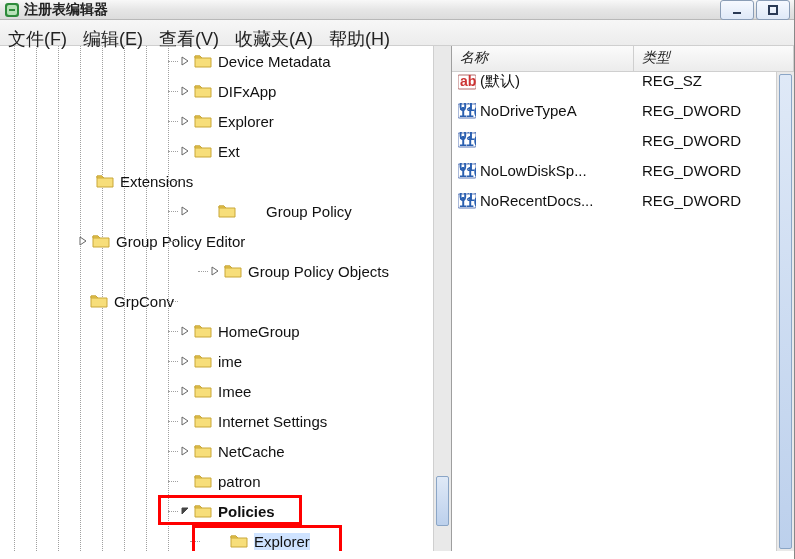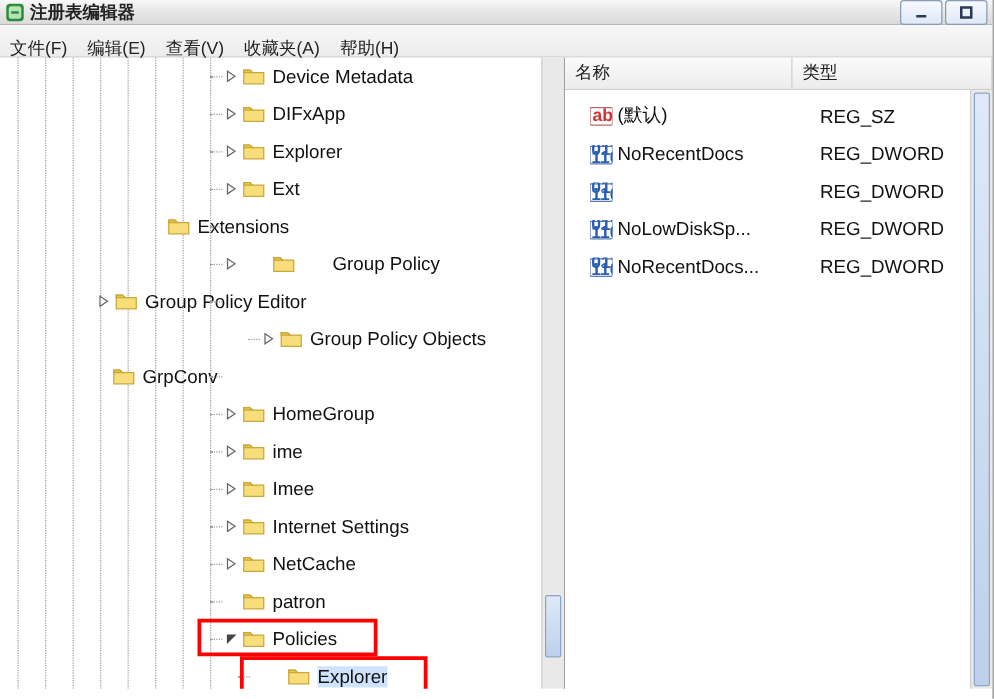--- a/index.html
+++ b/index.html
@@ -12,40 +12,40 @@
   .titlebar .app-icon { width: 16px; height: 16px; margin-right: 4px; display:inline-flex; align-items:center; justify-content:center; }
   .titlebar .title { font-size: 14px; color: #222; font-weight: bold; }
   .window-btns { margin-left: auto; display:flex; gap:2px; }
   .win-btn { width:34px; height:20px; border:1px solid #8a9db6; border-radius:3px; background:linear-gradient(#f6f9ff,#dfe9f7); display:flex; align-items:center; justify-content:center; }
   .win-btn svg { display:block; }
   .menubar {
     height: 26px; display: flex; align-items: center; gap: 16px; padding: 0 8px;
     background: linear-gradient(#f7f7f7,#ececec);
     border-bottom: 1px solid #cfcfcf;
   }
-  .menu-item { color:#222; font-size:14px; cursor:default;margin-top:12px; }
+  .menu-item { color:#222; font-size:18px; cursor:default;margin-top:12px; }
   .main { display:flex; height: calc(559px - 28px - 26px); }
   .tree-pane { width:452px; position:relative; overflow:hidden; border-right:1px solid #9e9e9e; }
   .list-pane { flex:1; position:relative; overflow:hidden; }
   
   .depth-lines { position:absolute; top:0; bottom:0; left:0; pointer-events:none; }
   .vline { position:absolute; top:0; bottom:0; border-left:1px dotted #a0a0a0; }
   .tree-items { position:absolute; left:0; top:0; right:0; }
   .tree-row { height:30px; display:flex; align-items:center; position:relative; }
   .row-expander { width:14px; height:14px; display:inline-flex; align-items:center; justify-content:center; margin-right:2px; }
   .folder-icon { width:18px; height:16px; margin-right:6px; display:inline-flex; }
   .tree-label { color:#111; font-size:15px; }
   .hl-red { border:3px solid #f00; position:absolute; pointer-events:none; }
   .sel { background:#cfe3ff; }
   
   .list-header { height:26px; display:flex; border-bottom:1px solid #cfcfcf; background:linear-gradient(#fbfbfb,#ececec); }
-  .list-header .col { border-right:1px solid #cfcfcf; padding:3px 8px 0; font-size:14px; color:#222; }
+  .list-header .col { border-right:1px solid #cfcfcf; padding:3px 8px 0; font-size:14px; color:#222;font-style:italic; }
   .col-name { width:182px; } .col-type { flex:1; }
   .list-rows { }
-  .list-row { height:30px; display:flex; align-items:flex-end;margin-left:14px; }
+  .list-row { height:30px; display:flex; align-items:flex-start; }
   .list-row .c1 { width:182px; display:flex; align-items:center; padding-left:6px; }
   .list-row .c2 { flex:1; padding-left:8px; color:#111; font-size:15px; }
   .val-label { color:#111; font-size:15px; }
   .type-icon { width:18px; height:16px; margin-right:4px; display:inline-flex; }
   .vscroll { position:absolute; right:0; top:26px; bottom:0; width:18px; background:#e9e9e9; border-left:1px solid #cfcfcf; }
   .vscroll .thumb { position:absolute; left:2px; right:2px; background:linear-gradient(#dfe9f7,#bcd0ec); border:1px solid #8aa5c6; border-radius:2px; }
   .tree-scroll { position:absolute; right:0; top:0; bottom:0; width:18px; background:#e9e9e9; border-left:1px solid #cfcfcf; }
   .tree-scroll .thumb { position:absolute; left:2px; right:2px; top:430px; height:50px; background:linear-gradient(#dfe9f7,#bcd0ec); border:1px solid #8aa5c6; border-radius:2px; }
 </style>
 </head>
@@ -149,21 +149,21 @@
             </svg>
           </span>
           <span class="folder-icon">
             <svg width="18" height="16" viewBox="0 0 18 16">
               <path d="M1 3 L6 3 L8 5 L17 5 L17 14 L1 14 Z" fill="#f7de7a" stroke="#c9a738"></path>
               <path d="M1 3 L6 3 L8 5 L1 5 Z" fill="#e9c74f" stroke="#c9a738"></path>
             </svg>
           </span>
           <span class="tree-label">Ext</span>
         </div>
-        <div class="tree-row" style="padding-left: 118px; position: absolute; top: 120px; left: 0px; right: 18px;">
+        <div class="tree-row" style="padding-left: 80px; position: absolute; top: 120px; left: 0px; right: 18px;">
           <div style="position: absolute; left: 168px; top: 15px; width: 10px; border-top: 1px dotted rgb(160, 160, 160);"></div>
           <span class="row-expander"></span>
           <span class="folder-icon">
             <svg width="18" height="16" viewBox="0 0 18 16">
               <path d="M1 3 L6 3 L8 5 L17 5 L17 14 L1 14 Z" fill="#f7de7a" stroke="#c9a738"></path>
               <path d="M1 3 L6 3 L8 5 L1 5 Z" fill="#e9c74f" stroke="#c9a738"></path>
             </svg>
           </span>
           <span class="tree-label">Extensions</span>
         </div>
@@ -302,21 +302,21 @@
           <div style="position: absolute; left: 168px; top: 15px; width: 10px; border-top: 1px dotted rgb(160, 160, 160);"></div>
           <span class="row-expander"></span>
           <span class="folder-icon">
             <svg width="18" height="16" viewBox="0 0 18 16">
               <path d="M1 3 L6 3 L8 5 L17 5 L17 14 L1 14 Z" fill="#f7de7a" stroke="#c9a738"></path>
               <path d="M1 3 L6 3 L8 5 L1 5 Z" fill="#e9c74f" stroke="#c9a738"></path>
             </svg>
           </span>
           <span class="tree-label">patron</span>
         </div>
-        <div class="tree-row" style="padding-left: 178px; position: absolute; top: 450px; left: 0px; right: 18px;">
+        <div class="tree-row" style="padding-left: 178px; position: absolute; top: 450px; left: 0px; right: 18px; font-weight: bold;">
           <div style="position: absolute; left: 168px; top: 15px; width: 10px; border-top: 1px dotted rgb(160, 160, 160);"></div>
           <span class="row-expander">
             <svg width="10" height="10" viewBox="0 0 10 10">
               <path d="M2 2 L8 2 L2 8 Z" fill="#444" stroke="#444"></path>
             </svg>
           </span>
           <span class="folder-icon">
             <svg width="18" height="16" viewBox="0 0 18 16">
               <path d="M1 3 L6 3 L8 5 L17 5 L17 14 L1 14 Z" fill="#f7de7a" stroke="#c9a738"></path>
               <path d="M1 3 L6 3 L8 5 L1 5 Z" fill="#e9c74f" stroke="#c9a738"></path>
@@ -363,21 +363,21 @@
         </div>
         <div class="list-row">
           <div class="c1">
             <span class="type-icon">
               <svg width="18" height="16" viewBox="0 0 18 16">
                 <rect x="0" y="1" width="18" height="14" rx="1" fill="#fff" stroke="#5b79b8"></rect>
                 <text x="1" y="8" font-size="6" fill="#2a5fb0" font-weight="bold">011</text>
                 <text x="1" y="14" font-size="6" fill="#2a5fb0" font-weight="bold">110</text>
               </svg>
             </span>
-            <span class="val-label">NoRecentDocs</span>
+            <span class="val-label">NoDriveTypeA</span>
           </div>
           <div class="c2">REG_DWORD</div>
         </div>
         <div class="list-row">
           <div class="c1">
             <span class="type-icon">
               <svg width="18" height="16" viewBox="0 0 18 16">
                 <rect x="0" y="1" width="18" height="14" rx="1" fill="#fff" stroke="#5b79b8"></rect>
                 <text x="1" y="8" font-size="6" fill="#2a5fb0" font-weight="bold">011</text>
                 <text x="1" y="14" font-size="6" fill="#2a5fb0" font-weight="bold">110</text>

